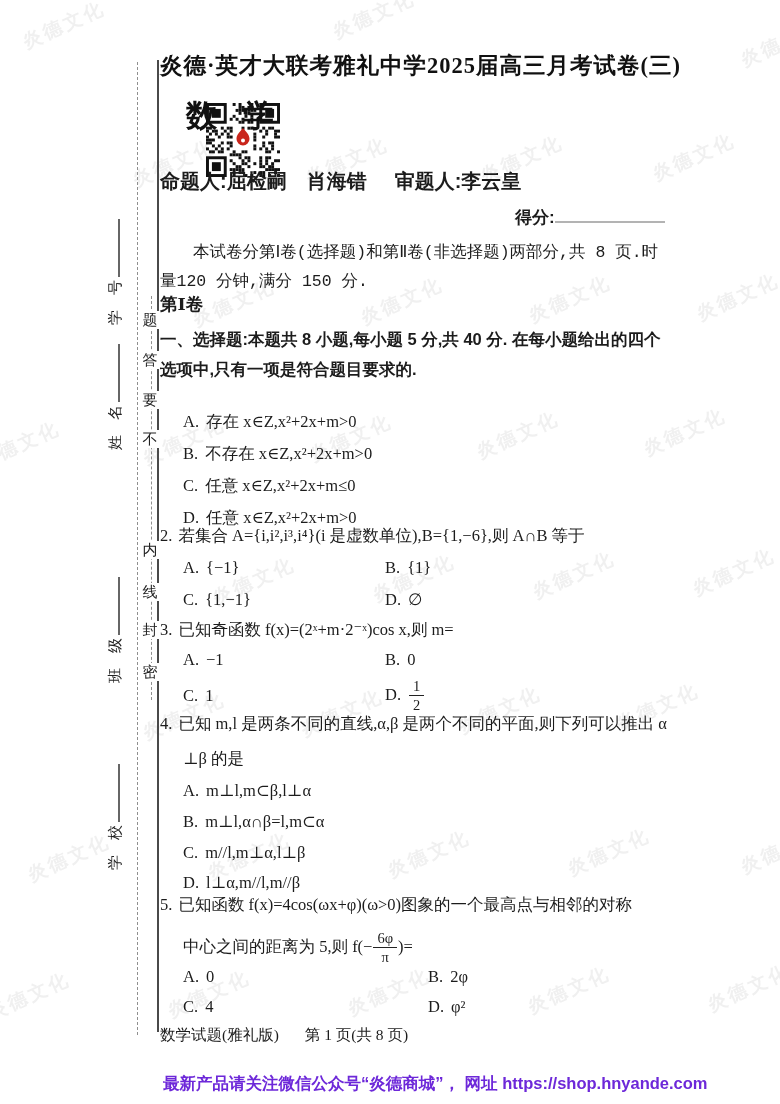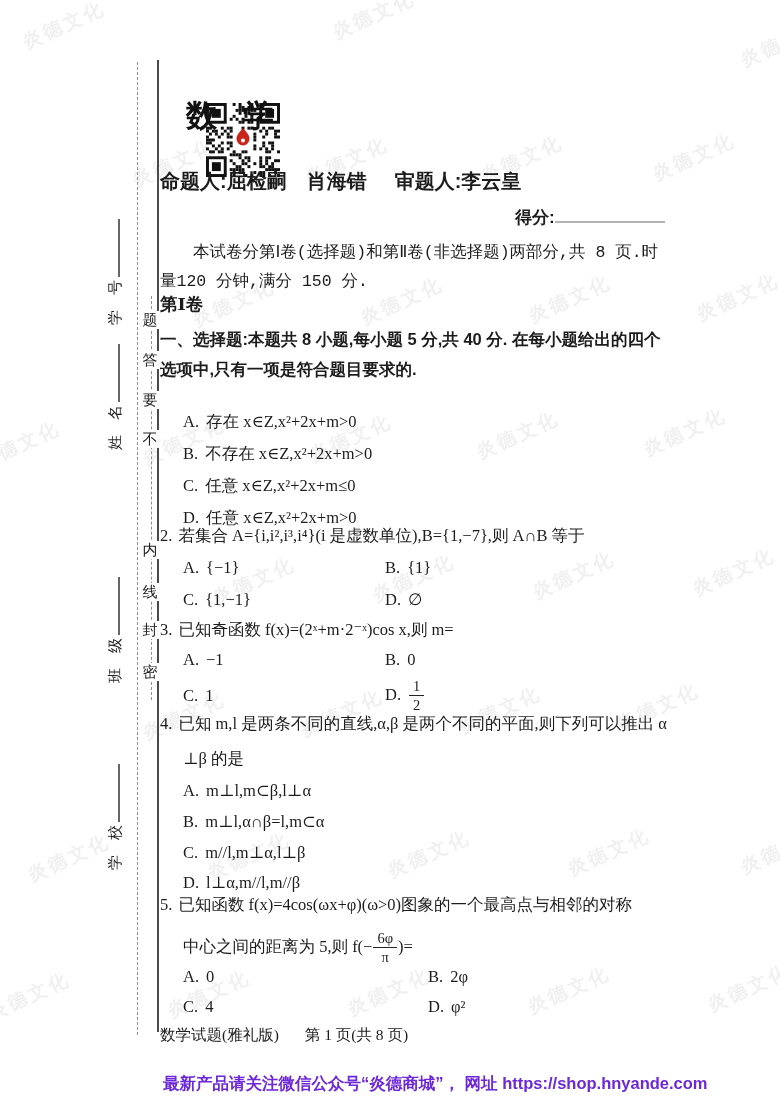--- a/index.html
+++ b/index.html
@@ -111,20 +111,21 @@
 </div>
 <div class="vfield" style="top:683px;width:116px">
   <span>班　级</span><span class="blank"></span>
 </div>
 <div class="vfield" style="top:870px;width:116px">
   <span>学　校</span><span class="blank"></span>
 </div>
 
 <div class="content">
 
+  <div class="cline exam-title">炎德·英才大联考雅礼中学2025届高三月考试卷(三)</div>
 
   <div class="qr-wrap">
     <svg id="qr-svg" width="74" height="74" viewBox="0 0 74 74">
         <rect x="26.64" y="0" width="2.96" height="2.96" fill="#111"></rect>
         <rect x="32.56" y="0" width="2.96" height="2.96" fill="#111"></rect>
         <rect x="44.4" y="0" width="2.96" height="2.96" fill="#111"></rect>
         <rect x="32.56" y="2.96" width="2.96" height="2.96" fill="#111"></rect>
         <rect x="35.519999999999996" y="2.96" width="2.96" height="2.96" fill="#111"></rect>
         <rect x="41.44" y="2.96" width="2.96" height="2.96" fill="#111"></rect>
         <rect x="44.4" y="2.96" width="2.96" height="2.96" fill="#111"></rect>
@@ -312,21 +313,21 @@
     <span class="olabel">B.</span><span>不存在 x∈Z,x²+2x+m&gt;0</span>
   </div>
   <div class="cline" style="top:476px;left:23px">
     <span class="olabel">C.</span><span>任意 x∈Z,x²+2x+m≤0</span>
   </div>
   <div class="cline" style="top:508px;left:23px">
     <span class="olabel">D.</span><span>任意 x∈Z,x²+2x+m&gt;0</span>
   </div>
 
   <div class="cline" style="top:526px;left:0">
-    <span class="qnum">2.</span><span>若集合 A={i,i²,i³,i⁴}(i 是虚数单位),B={1,−7},则 A∩B 等于</span>
+    <span class="qnum">2.</span><span>若集合 A={i,i²,i³,i⁴}(i 是虚数单位),B={1,−6},则 A∩B 等于</span>
   </div>
   <div class="cline" style="top:558px;left:23px">
     <span class="olabel">A.</span><span>{−1}</span>
   </div>
   <div class="cline" style="top:558px;left:225px">
     <span class="olabel">B.</span><span>{1}</span>
   </div>
   <div class="cline" style="top:590px;left:23px">
     <span class="olabel">C.</span><span>{1,−1}</span>
   </div>

